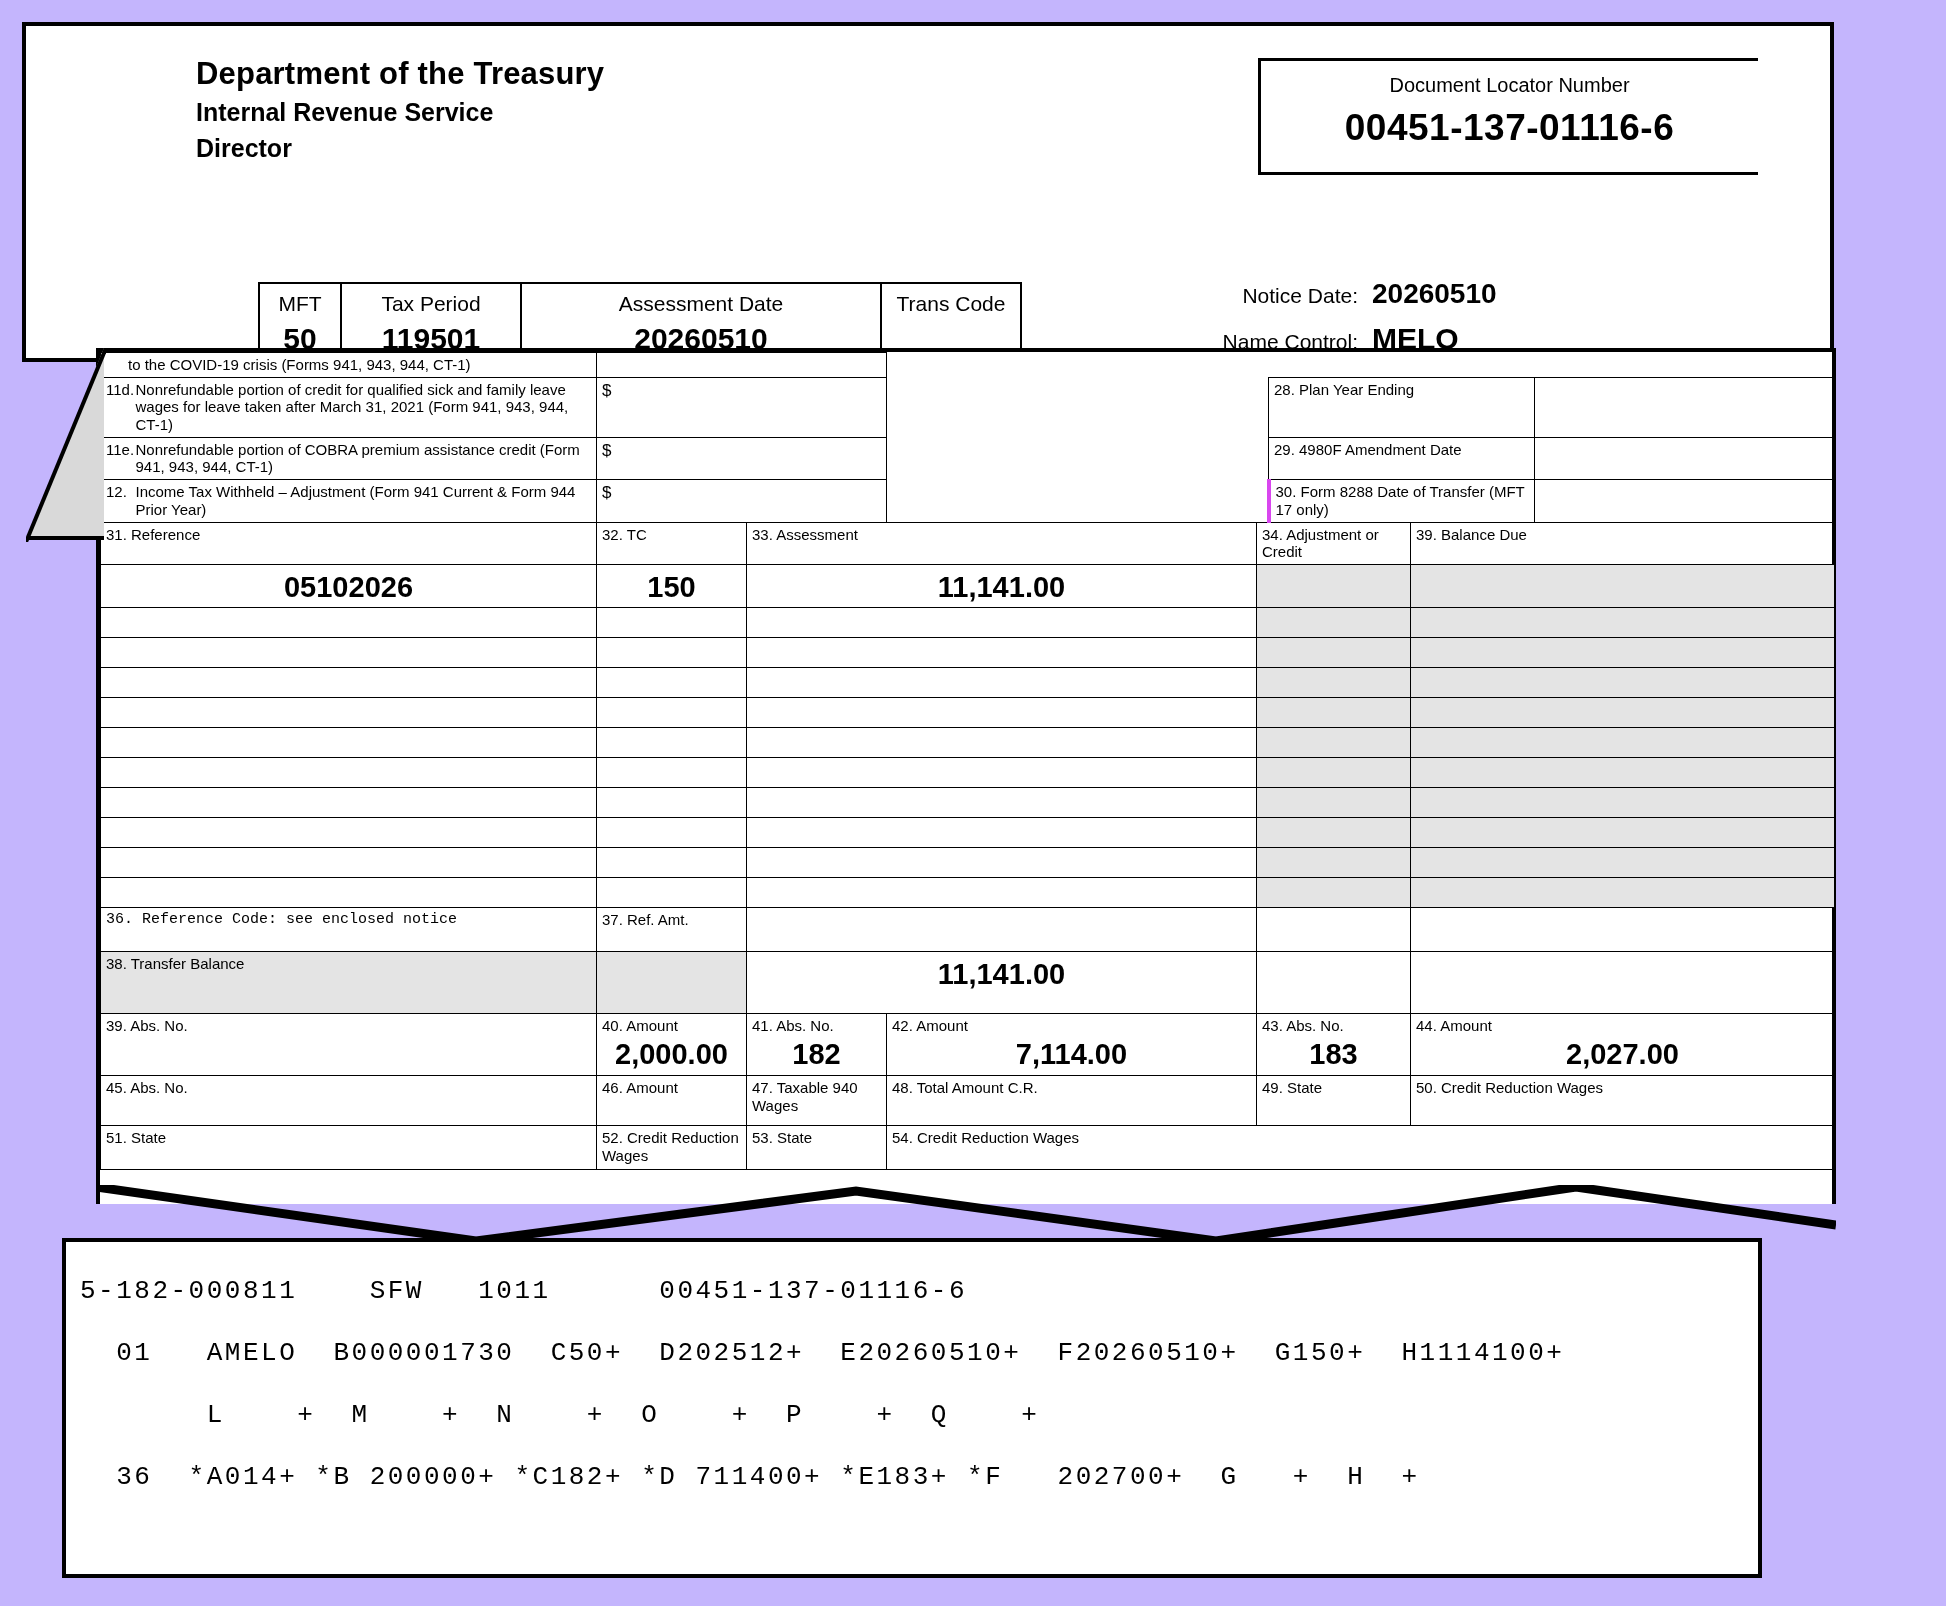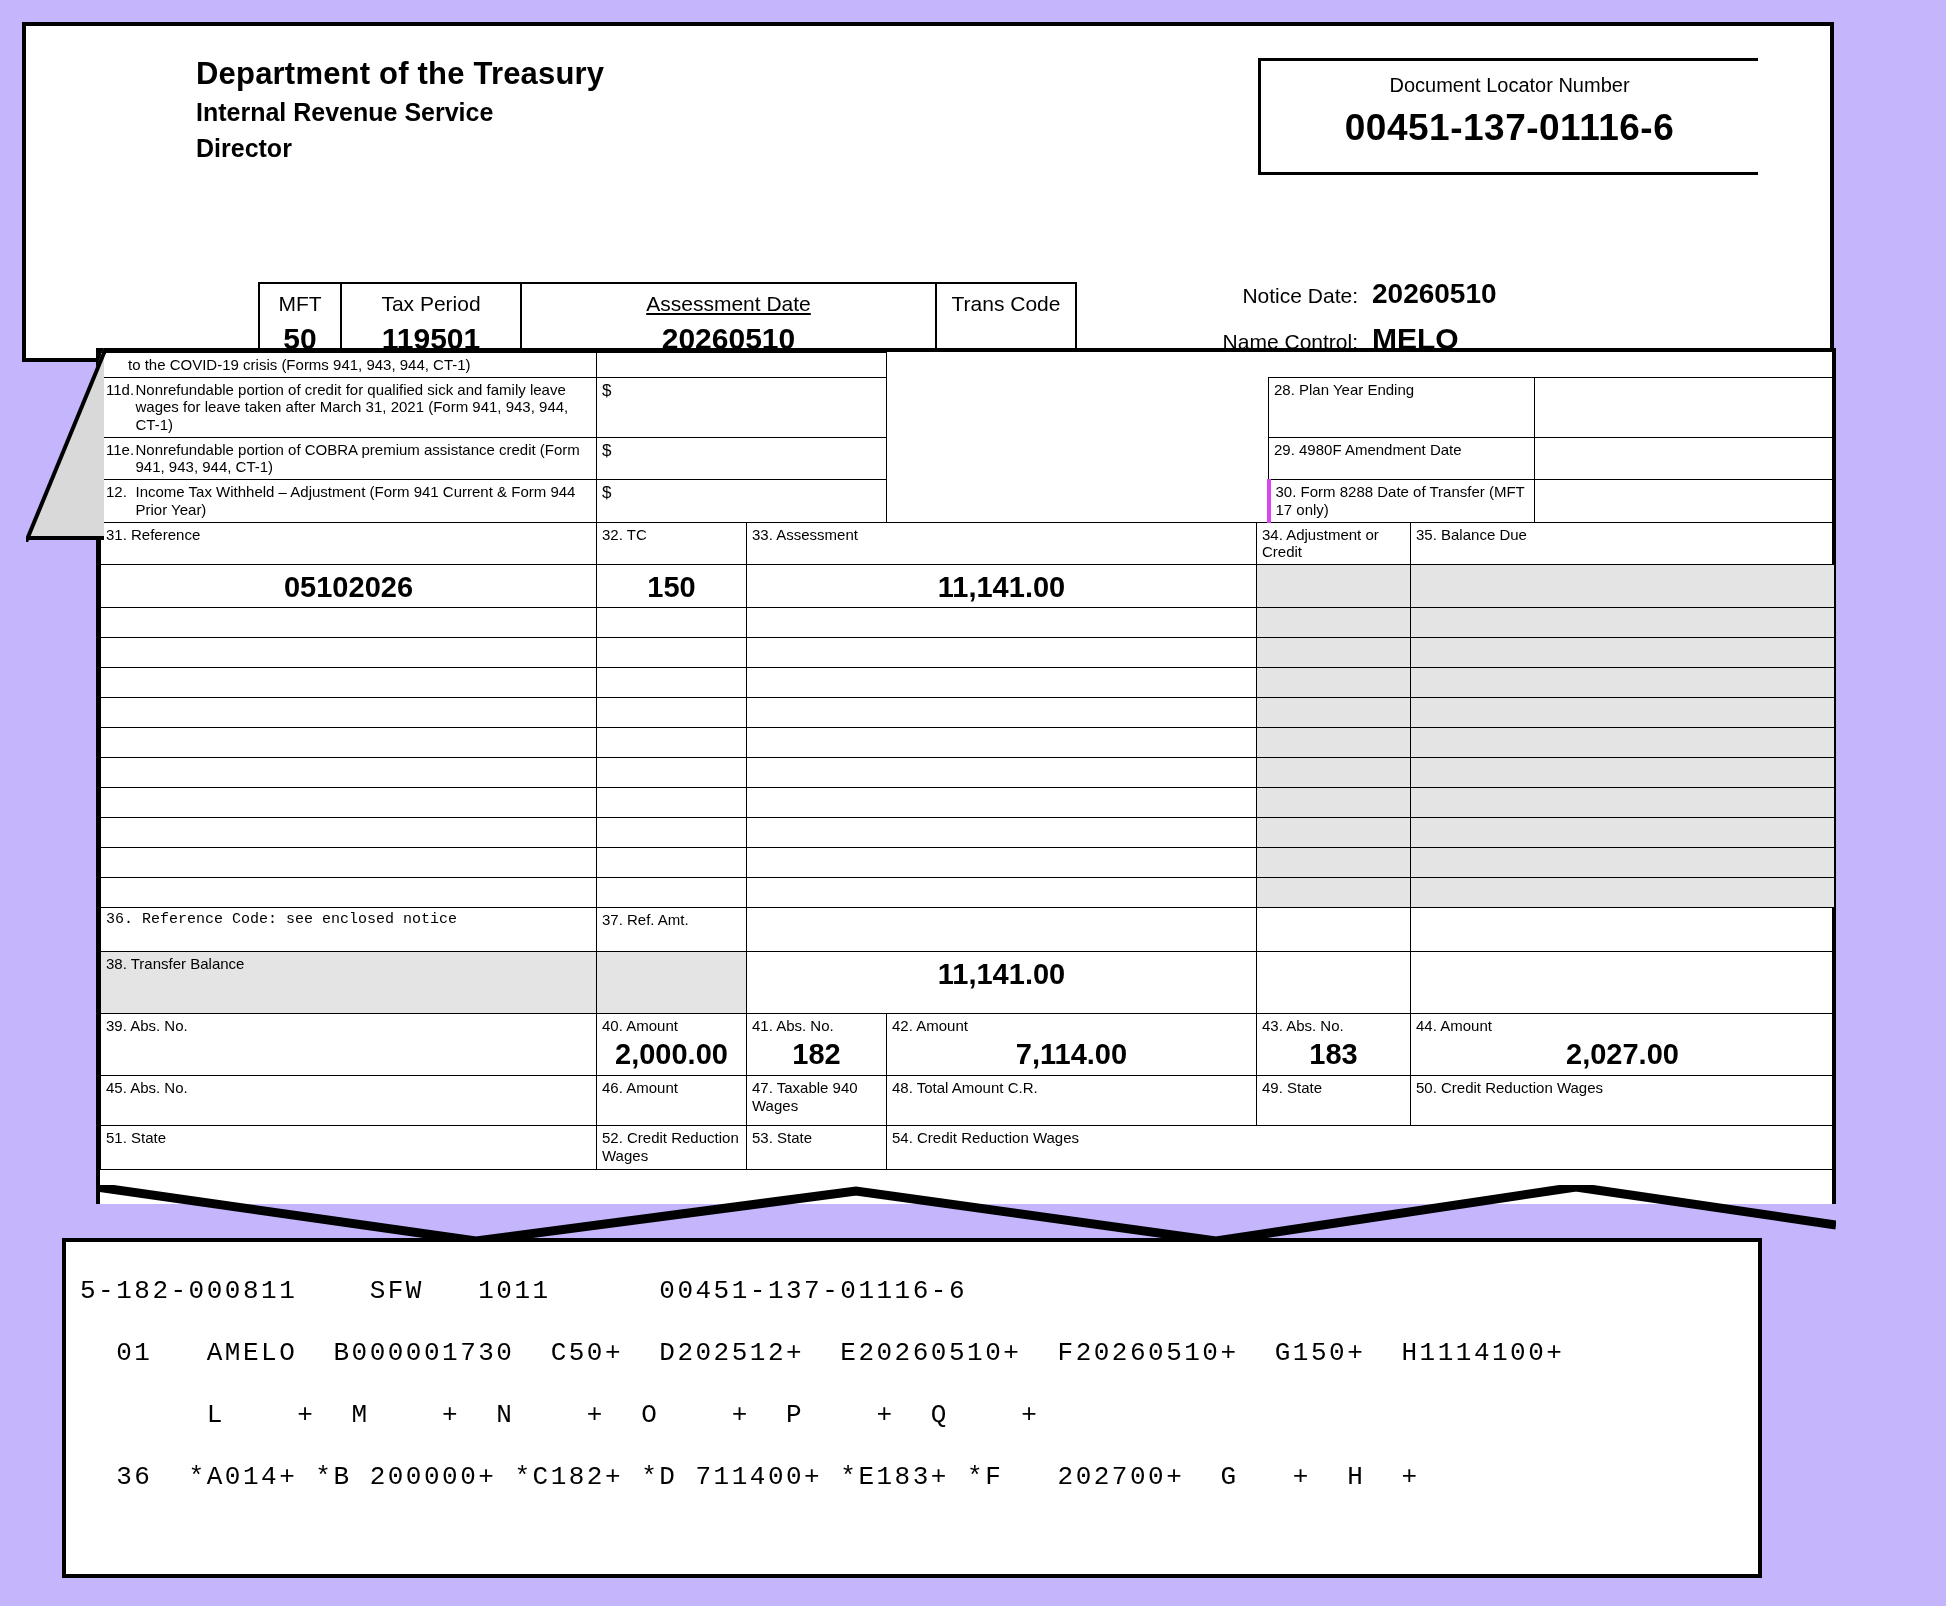--- a/index.html
+++ b/index.html
@@ -94,21 +94,21 @@
     display: block;
   }
   .hdr-cell .v {
     font-size: 30px;
     font-weight: bold;
     display: block;
     padding-top: 6px;
   }
   .c-mft   { width: 82px; }
   .c-tp    { width: 180px; }
-  .c-ad    { width: 415px; text-decoration: underline; }
+  .c-ad    { width: 360px; }
   .c-tc    { width: 140px; }
 
   .notice-block {
     position: absolute;
     left: 1140px;
     top: 252px;
     font-size: 0;
   }
   .nb-row { display: flex; align-items: baseline; }
   .nb-lbl {
@@ -356,21 +356,21 @@
         <td>
           <span class="lbl">32. TC</span>
         </td>
         <td colspan="2">
           <span class="lbl">33. Assessment</span>
         </td>
         <td colspan="2">
           <span class="lbl">34. Adjustment or Credit</span>
         </td>
         <td colspan="2">
-          <span class="lbl">35. Balance Due</span>
+          <span class="lbl">39. Balance Due</span>
         </td>
       </tr>
 
       <tr>
         <td colspan="2" style="height:40px;">
           <span class="big">05102026</span>
         </td>
         <td>
           <span class="big">150</span>
         </td>

